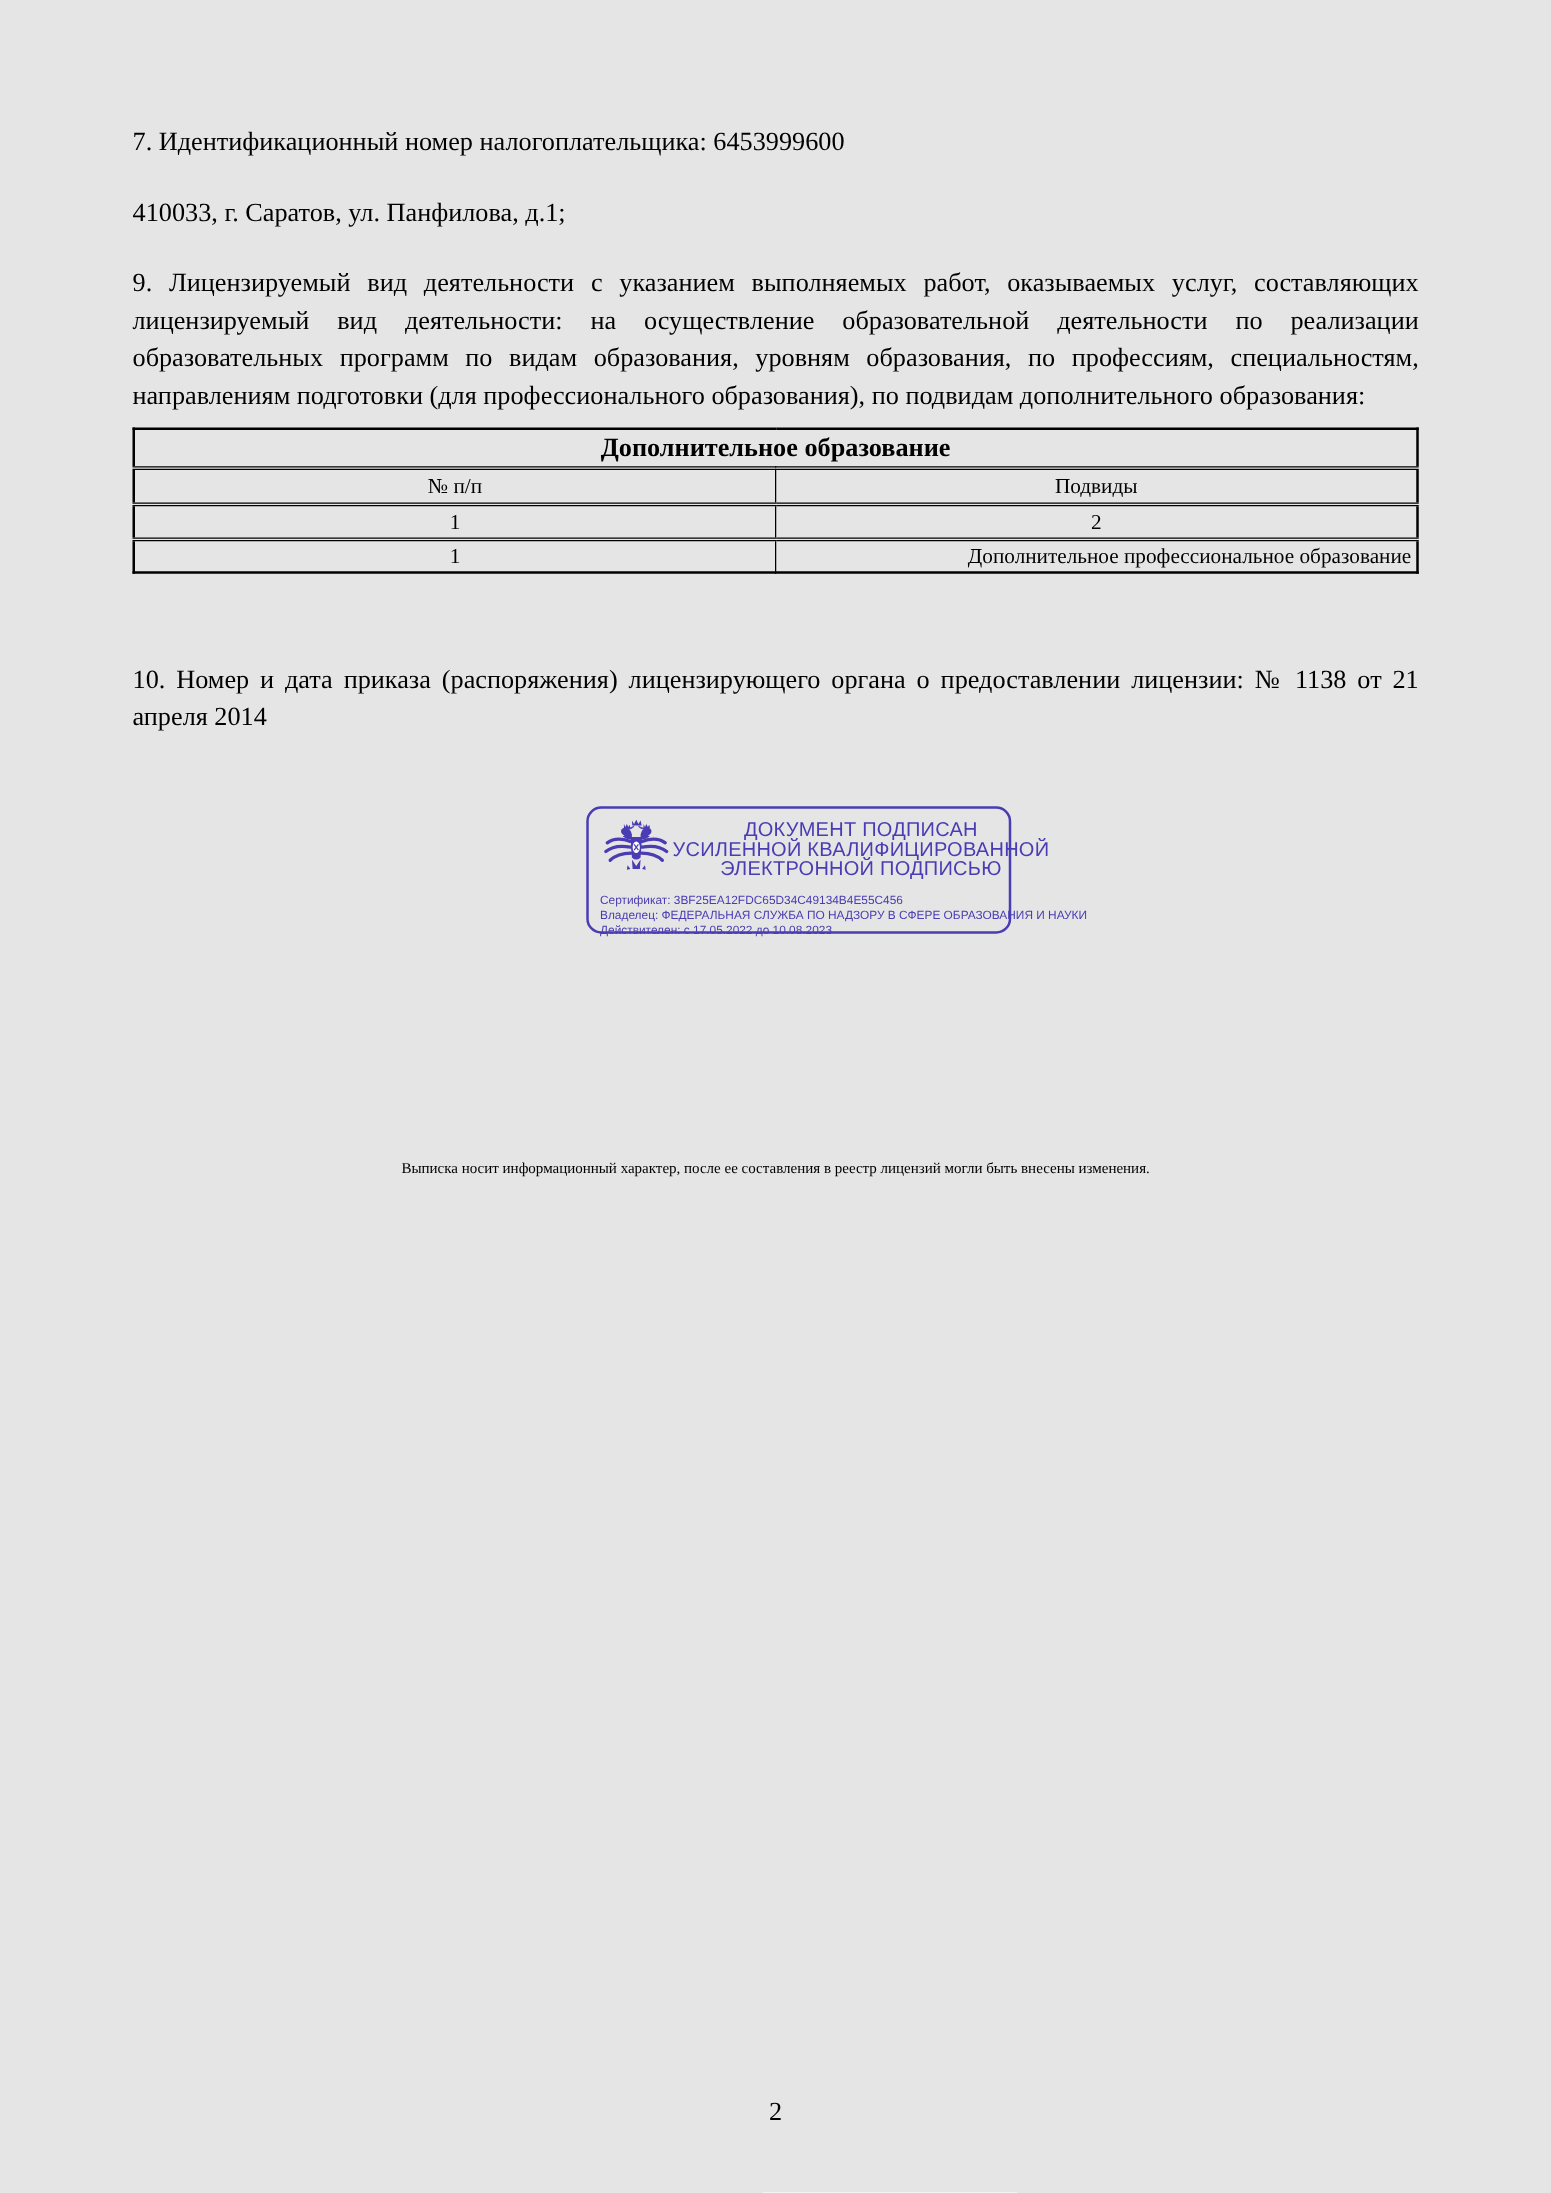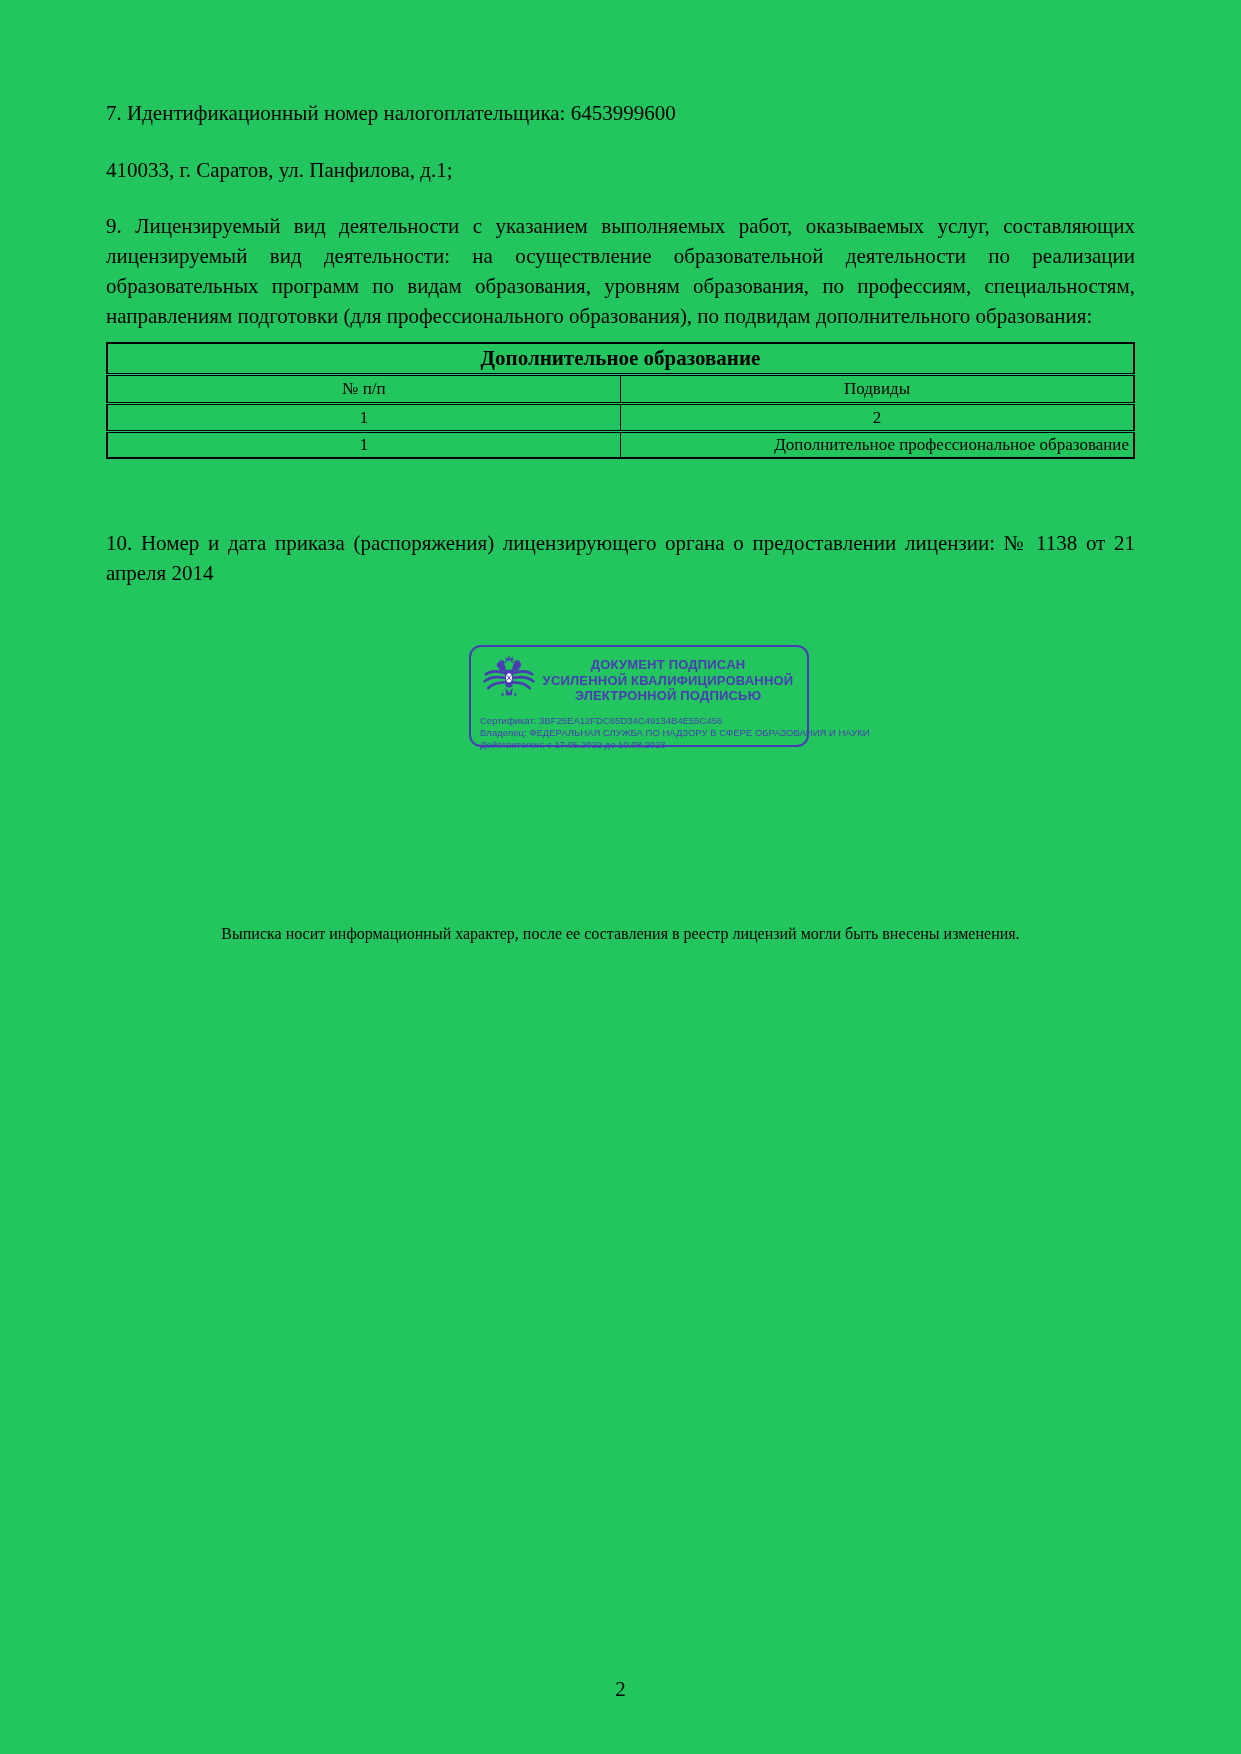--- a/index.html
+++ b/index.html
@@ -8,21 +8,21 @@
   body {
     width: 1241px; height: 1754px;
     font-family: "Liberation Serif", serif;
     color: var(--ink);
     position: relative;
   }
   .page {
     position: relative;
     width: 1241px; height: 1754px;
     padding: 98px 106px 12px 106px;
-    background: #22c55e;
+    background: #e5e5e5;
     overflow: hidden;
   }
   .para {
     font-size: 21px;
     line-height: 30px;
   }
   .para.justified { text-align: justify; }
   .item7 { margin-top: 0; }
   .item8 { margin-top: 27px; }
   .item9 { margin-top: 26px; }
@@ -64,36 +64,36 @@
     border: 2px solid var(--stamp-color);
     border-radius: 12px;
     padding: 7px 9px 5px 9px;
     color: var(--stamp-color);
     font-family: "Liberation Sans", sans-serif;
   }
   .stamp-top { display: flex; align-items: flex-start; }
   .stamp-emblem { flex: 0 0 58px; height: 58px; }
   .stamp-titles { flex: 1; text-align: center; padding-top: 3px; }
   .stamp-title-line {
-    font-weight: bold;
-    font-size: 13px;
+    font-weight: normal;
+    font-size: 16px;
     line-height: 15.5px;
     letter-spacing: 0.2px;
     white-space: nowrap;
   }
   .stamp-meta { margin-top: 3px; }
   .stamp-meta-line {
     font-size: 9.5px;
     line-height: 12px;
     white-space: nowrap;
   }
   .footer-note {
     margin-top: 174px;
     text-align: center;
-    font-size: 16px;
+    font-size: 12px;
     line-height: 26px;
   }
   .page-number {
     position: absolute;
     left: 0; right: 0;
     bottom: 52px;
     text-align: center;
     font-size: 21px;
   }
 </style>

